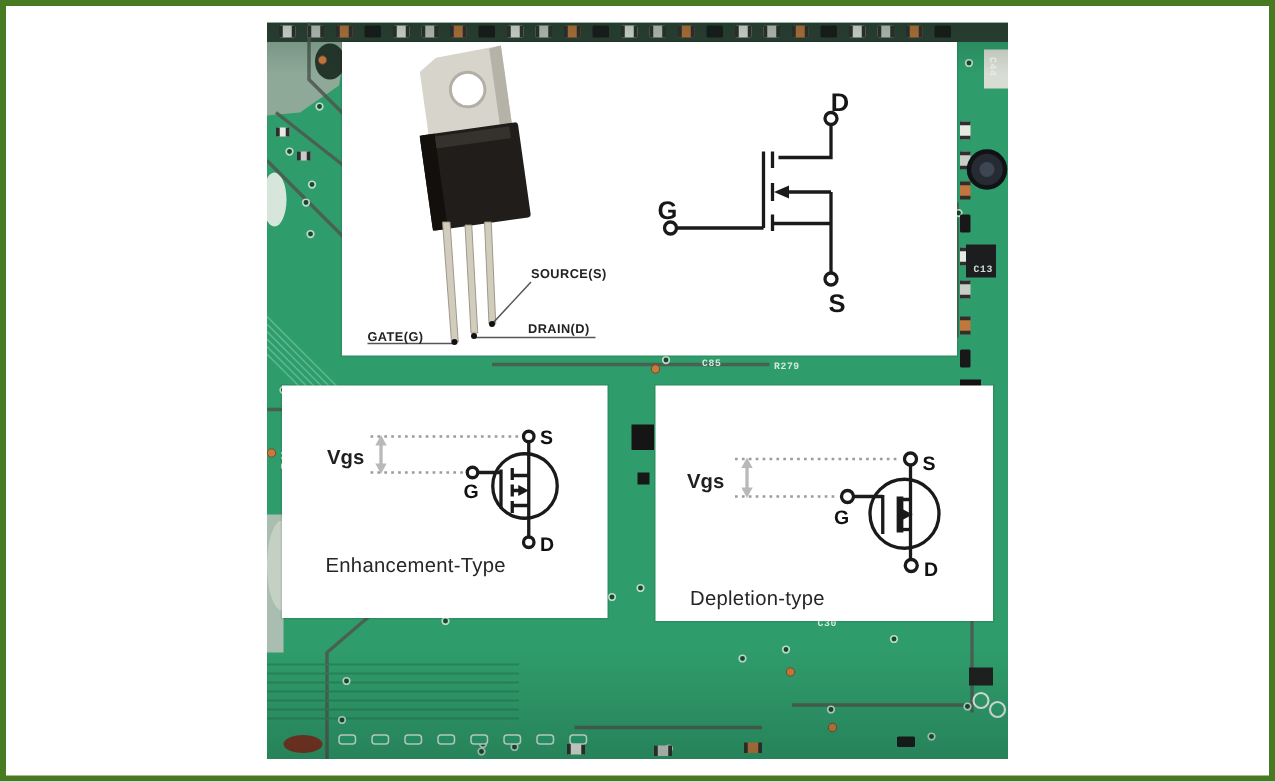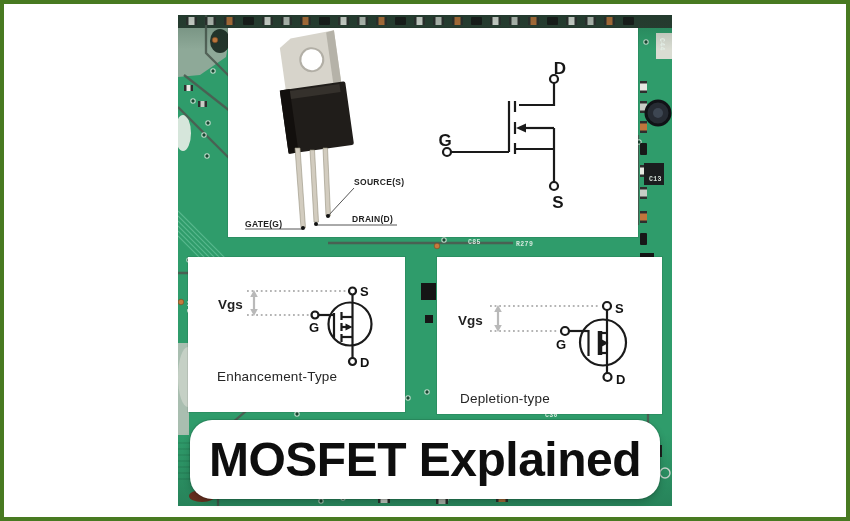--- a/index.html
+++ b/index.html
@@ -397,18 +397,15 @@
         <circle class="node" cx="170.5" cy="120" r="4"></circle>
         <circle class="node" cx="128" cy="74" r="4"></circle>
         <text class="term" x="178" y="56">S</text>
         <text class="term" x="124" y="92" text-anchor="middle">G</text>
         <text class="term" x="179" y="127">D</text>
       </g>
     </svg>
     <div class="caption dep-cap">Depletion-type</div>
   </section>
 
-  <div class="banner">
-    <span>MOSFET Explained</span>
-  </div>
 
   <div class="frame"></div>
 </div>
 
 </body></html>

